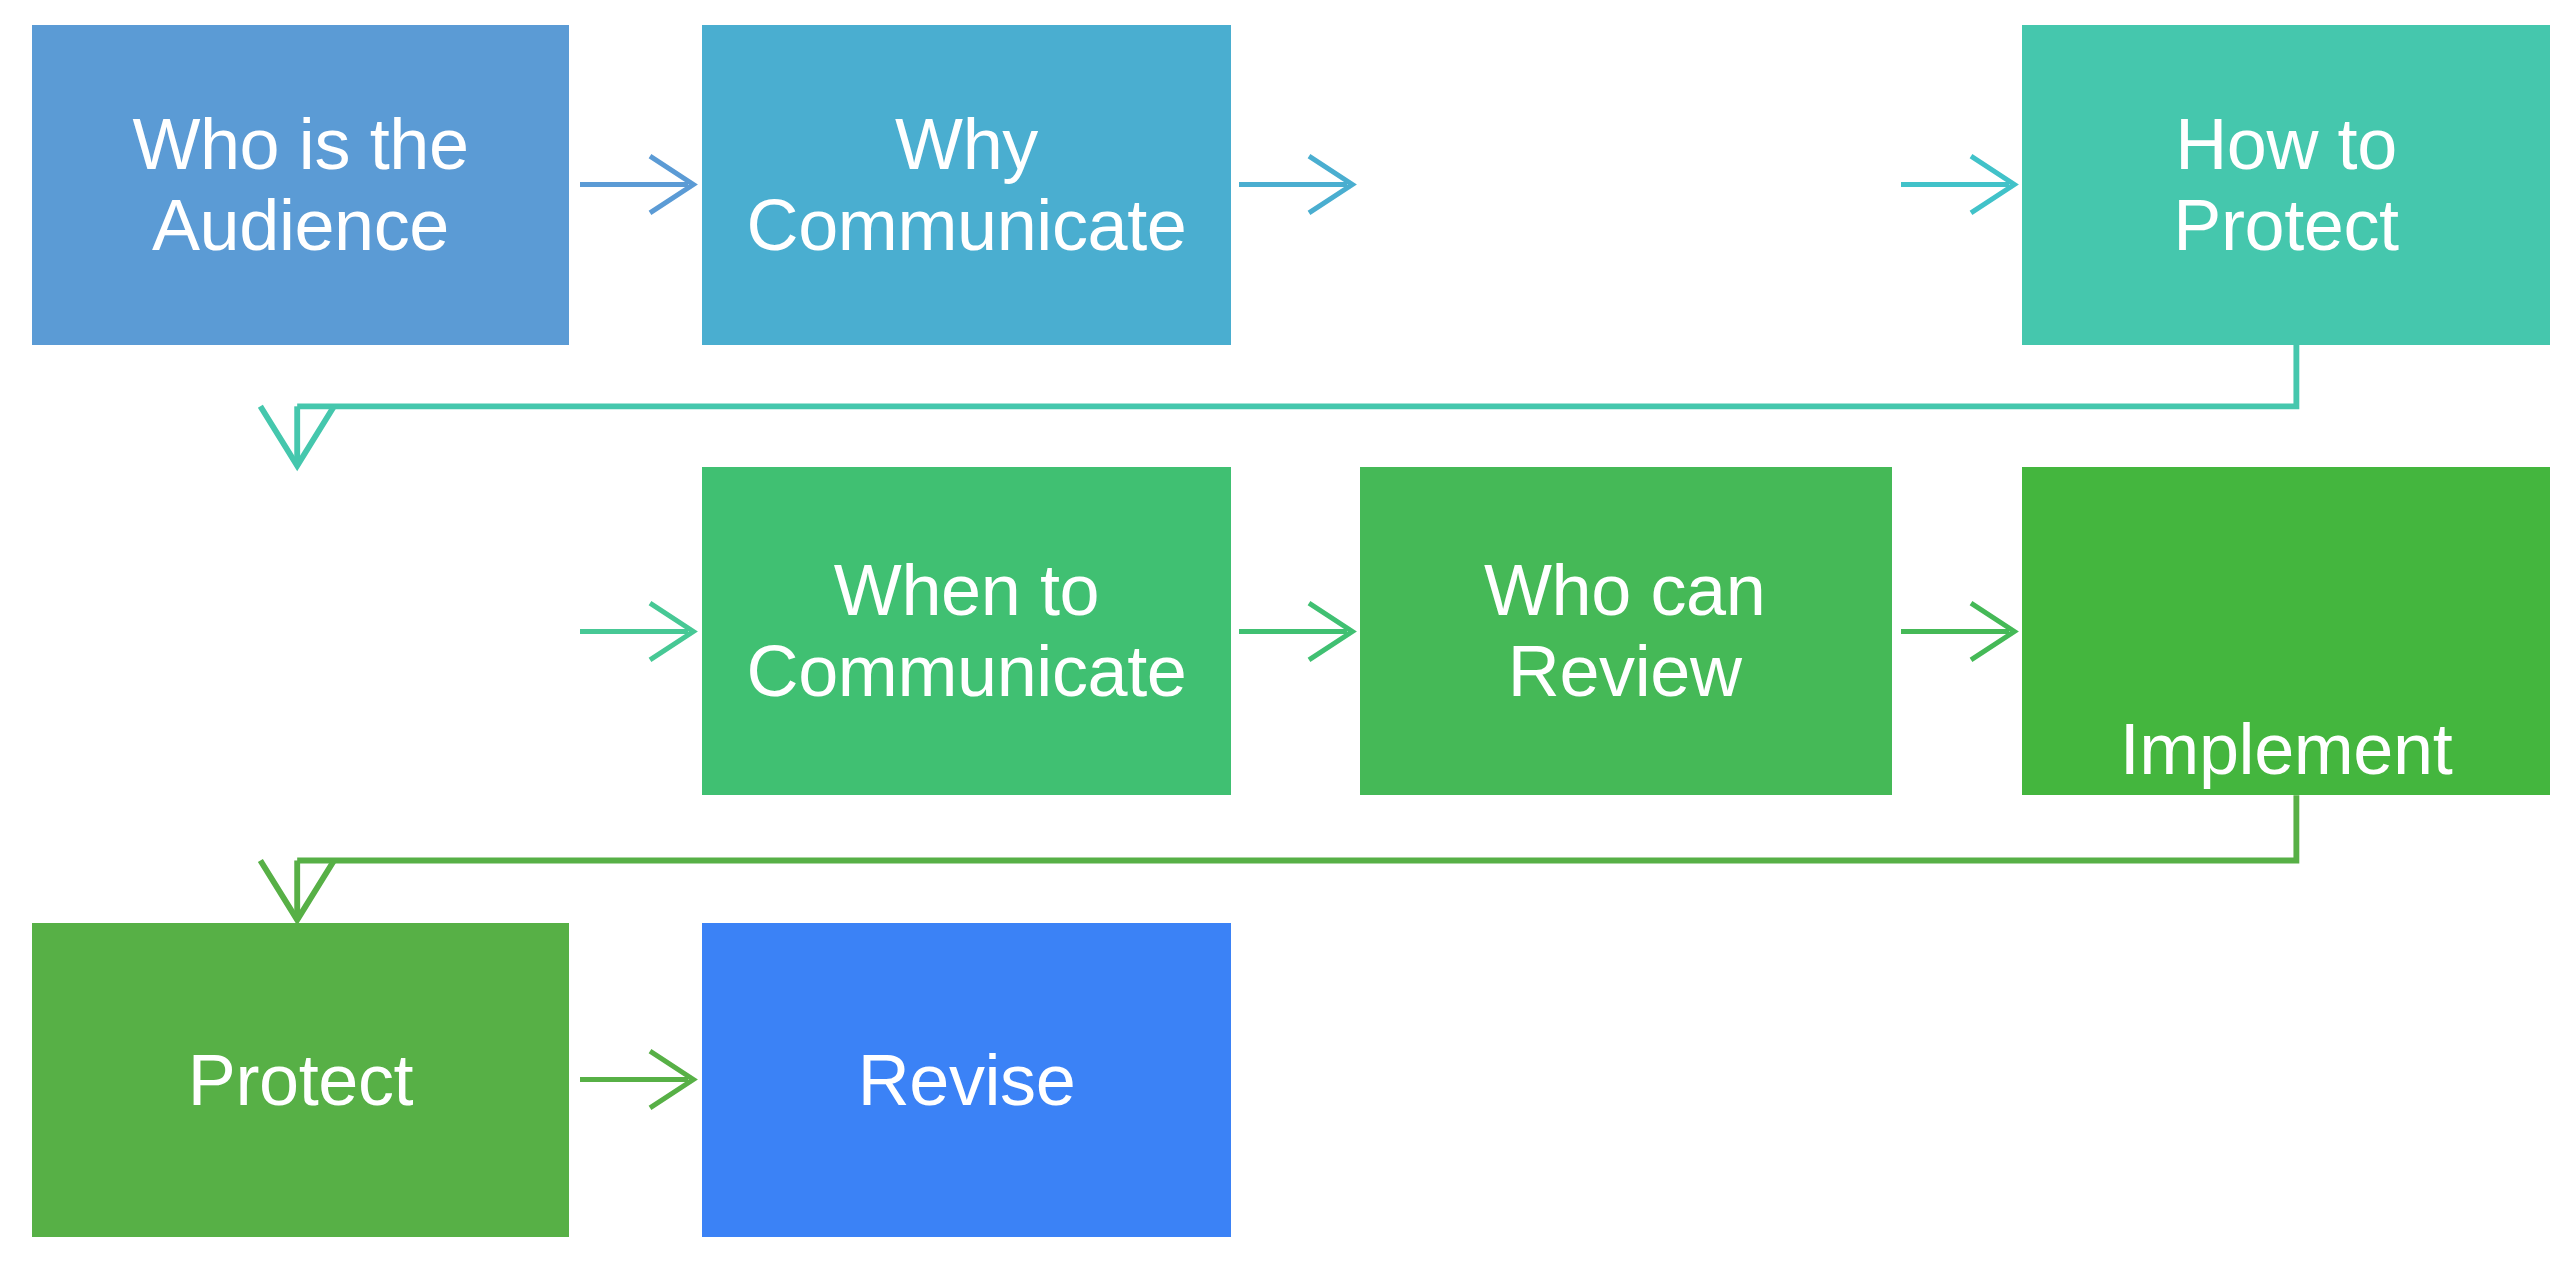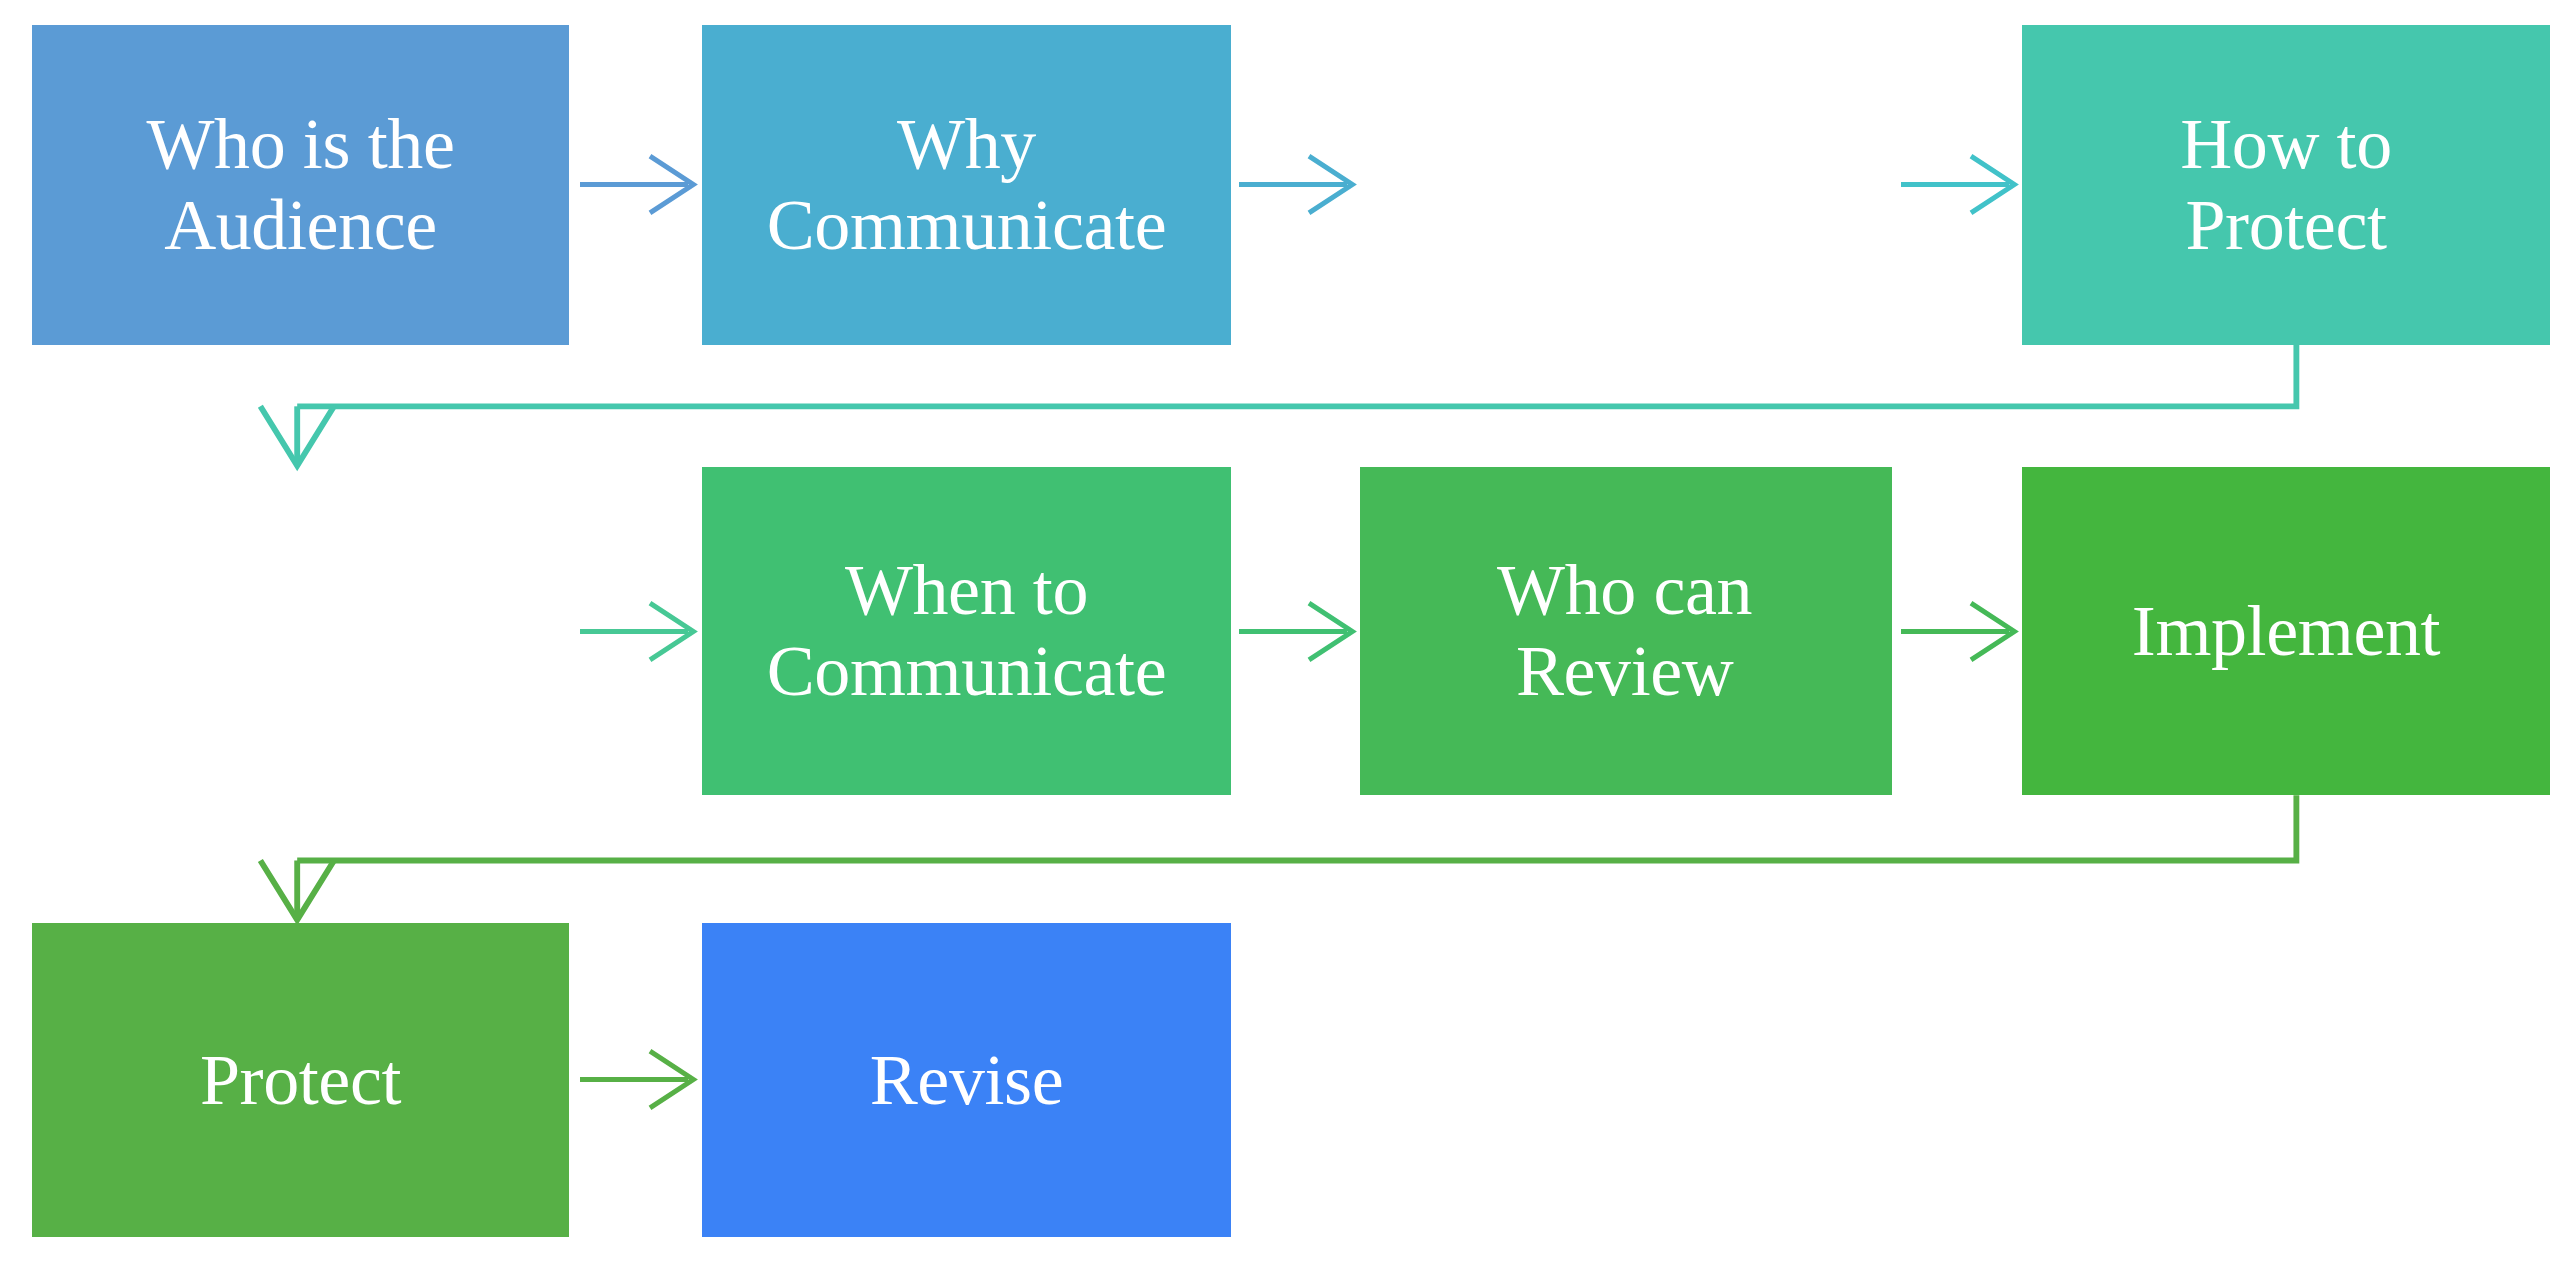--- a/index.html
+++ b/index.html
@@ -18,21 +18,21 @@
     background: #ffffff;
     overflow: hidden;
   }
   .node {
     position: absolute;
     display: flex;
     align-items: center;
     justify-content: center;
     text-align: center;
     color: #ffffff;
-    font-family: Liberation Serif, serif;
+    font-family: Liberation Sans, sans-serif;
     font-weight: 400;
     font-size: 72px;
     line-height: 1.12;
     letter-spacing: -0.4px;
     box-sizing: border-box;
     padding: 5px 11.7px;
     white-space: pre-line;
     user-select: none;
   }
   .node-label {
@@ -115,21 +115,21 @@
   <div class="node" style="left:702px; top:467px; width:529px; height:328px; background:#40c072;">
     <span class="node-label">When to
 Communicate</span>
   </div>
 
   <div class="node" style="left:1360px; top:467px; width:532px; height:328px; background:#45b957;padding-left:9px;">
     <span class="node-label">Who can
 Review</span>
   </div>
 
-  <div class="node" style="left:2022px; top:467px; width:528px; height:328px; background:#44b63e;">
+  <div class="node" style="left:2022px; top:467px; width:528px; height:328px; background:#44b63e;align-items:flex-end;">
     <span class="node-label">Implement</span>
   </div>
 
   <svg class="arrow-h" style="left:578px; top:594px; width:124px; height:75px;" viewBox="0 0 148 90" xmlns="http://www.w3.org/2000/svg">
     <g fill="none" stroke="#47c895" stroke-width="6" stroke-linecap="butt" stroke-linejoin="miter">
       <path d="M 2 45 L 132 45"></path>
       <path d="M 86 11 L 138 45 L 86 79"></path>
     </g>
   </svg>
 

